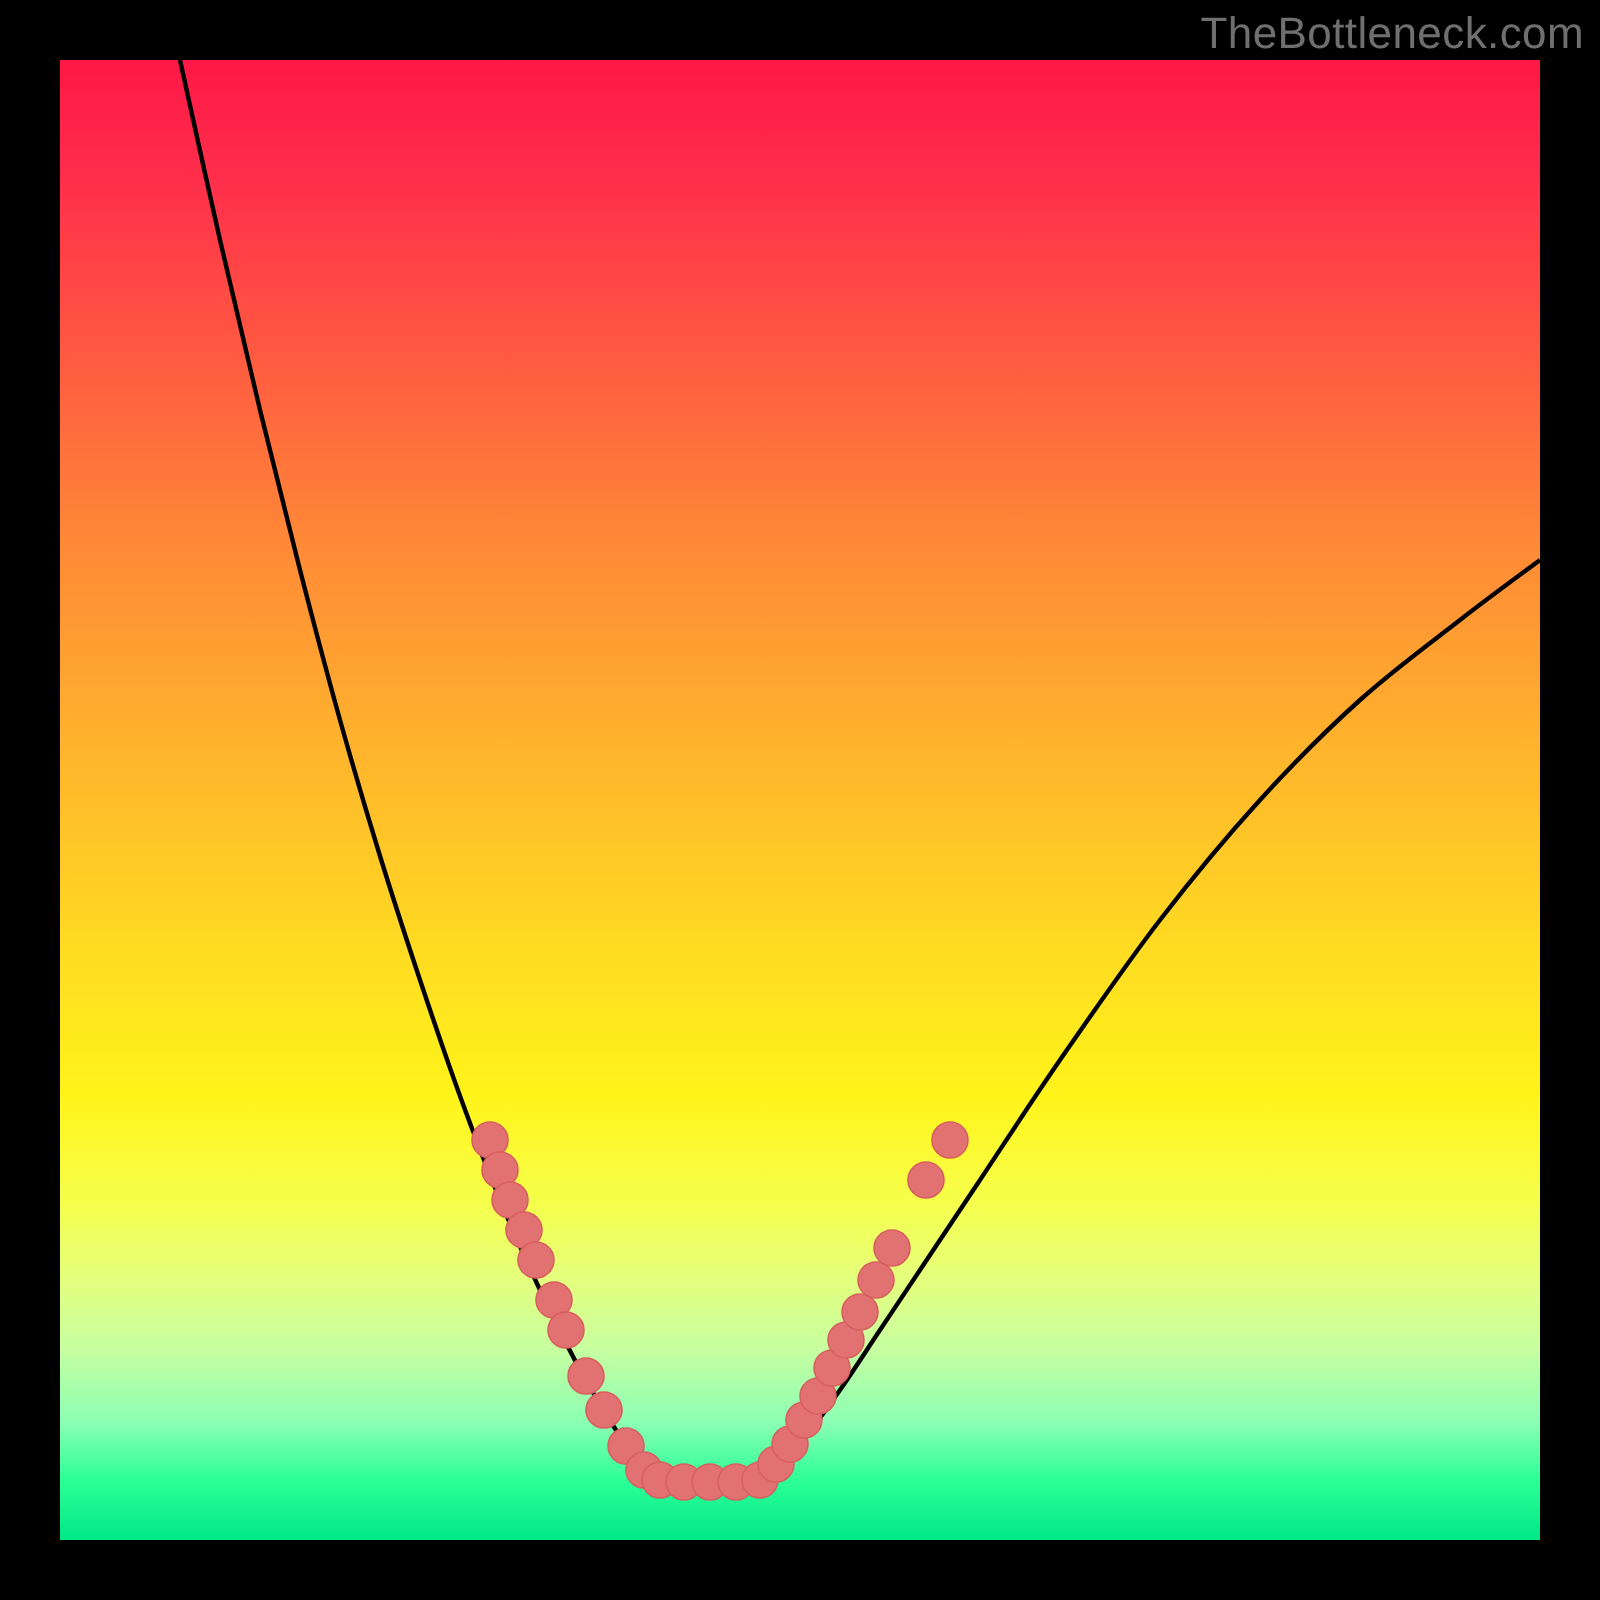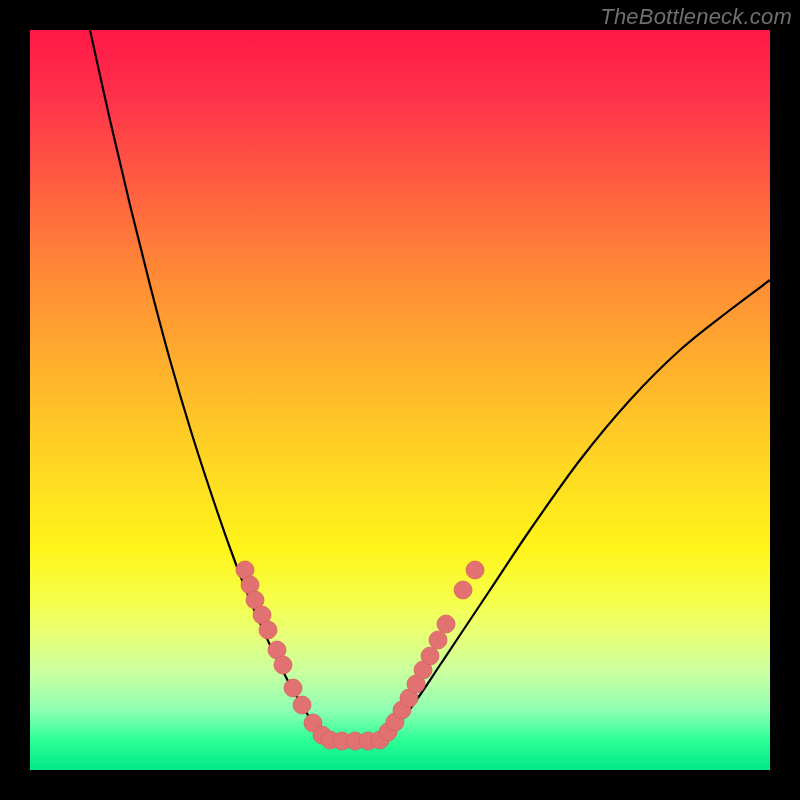--- a/index.html
+++ b/index.html
@@ -48,21 +48,20 @@
   }
   .watermark {
     position: absolute;
     top: 4px;
     right: 8px;
     color: #6f6f6f;
     font-size: 22px;
     font-weight: 500;
     letter-spacing: 0.2px;
     user-select: none;
-    font-style: italic;
   }
   svg {
     position: absolute;
     inset: 0;
     width: 740px;
     height: 740px;
   }
   .curve {
     fill: none;
     stroke: #000;

